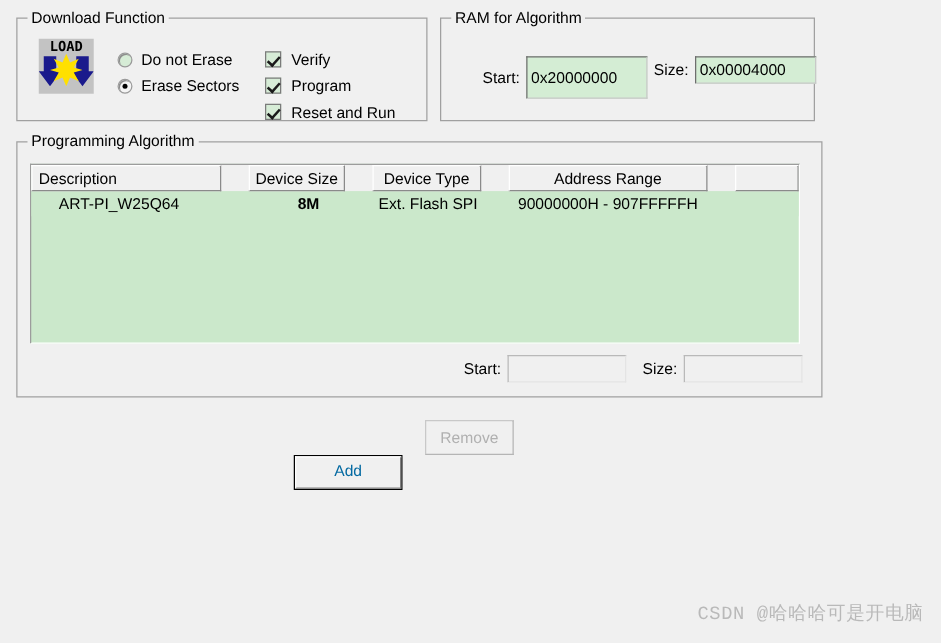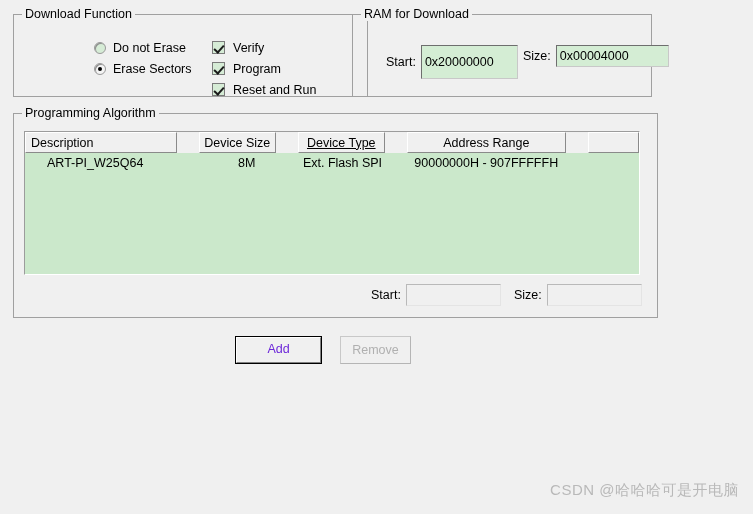--- a/index.html
+++ b/index.html
@@ -34,21 +34,20 @@
     white-space: nowrap;
     line-height: 14px;
   }
 
   
   #download-function-group {
     left: 13px;
     top: 14px;
     width: 327px;
     height: 81px;
-    padding-left: 26px;
   }
 
   .load-icon {
     position: absolute;
     left: 17px;
     top: 16px;
     width: 44px;
     height: 44px;
     background: #c3c3c3;
     overflow: hidden;
@@ -172,21 +171,21 @@
     box-sizing: border-box;
     outline: none;
   }
   input.txt.disabled {
     background: #f0f0f0;
     border: 1px solid #b9b9b9;
     border-right-color: #e4e4e4;
     border-bottom-color: #e4e4e4;
   }
   #ram-start-input { width: 97px; height: 34px; }
-  #ram-size-input  { width: 113px; height: 22px; }
+  #ram-size-input  { width: 97px; height: 22px; }
 
   
   #prog-algo-group {
     left: 13px;
     top: 113px;
     width: 643px;
     height: 203px;
   }
 
   
@@ -255,21 +254,22 @@
     font-size: 12.5px;
     background: #f0f0f0;
     box-sizing: border-box;
     text-align: center;
     line-height: 24px;
     cursor: default;
     padding: 0;
   }
   .btn.default {
     border: 1px solid #000000;
-    color: #6d28d9;
+    color: #0369a1;
+    margin-top: 28px;
   }
   .btn.default .inner {
     display: block;
     height: 100%;
     border: 1px solid #ffffff;
     border-right-color: #808080;
     border-bottom-color: #808080;
     box-sizing: border-box;
     line-height: 22px;
   }
@@ -285,28 +285,37 @@
 
   
   #watermark {
     position: absolute;
     right: 14px;
     bottom: 14px;
     font-size: 15px;
     color: #b9b9b9;
     white-space: nowrap;
     letter-spacing: 0.5px;
+    font-family: Liberation Mono, monospace;
   }
 </style>
 </head>
 <body>
 
 <div class="groupbox" id="download-function-group">
   <span class="gb-title">Download Function</span>
 
+  <div class="load-icon">
+    <span class="ld-text">LOAD</span>
+    <svg width="44" height="32" viewBox="0 0 44 32">
+      <polygon points="4,2 14,2 14,14 18,14 9,26 0,14 4,14" fill="#1a1a8c"></polygon>
+      <polygon points="30,2 40,2 40,14 44,14 35,26 26,14 30,14" fill="#1a1a8c"></polygon>
+      <polygon points="22,0 25,7 32,4 28,11 35,13 28,15 32,22 25,19 22,26 19,19 12,22 16,15 9,13 16,11 12,4 19,7" fill="#ffe000"></polygon>
+    </svg>
+  </div>
 
   <div class="opt-col-radio">
     <div class="opt-row">
       <span class="radio off"></span>
       <span class="opt-label">Do not Erase</span>
     </div>
     <div class="opt-row">
       <span class="radio on"></span>
       <span class="opt-label">Erase Sectors</span>
     </div>
@@ -322,48 +331,48 @@
       <span class="opt-label">Program</span>
     </div>
     <div class="opt-row">
       <span class="checkbox checked"></span>
       <span class="opt-label">Reset and Run</span>
     </div>
   </div>
 </div>
 
 <div class="groupbox" id="ram-group">
-  <span class="gb-title">RAM for Download</span>
+  <span class="gb-title">RAM for Algorithm</span>
 
   <div class="field-row" style="left:33px; top:30px;">
     <span class="field-label">Start:</span>
     <input class="txt" id="ram-start-input" type="text" value="0x20000000" style="">
   </div>
 
   <div class="field-row" style="left:170px; top:30px;">
     <span class="field-label">Size:</span>
     <input class="txt" id="ram-size-input" type="text" value="0x00004000" style="">
   </div>
 </div>
 
 <div class="groupbox" id="prog-algo-group">
   <span class="gb-title">Programming Algorithm</span>
 
   <div class="listview">
     <div class="lv-header">
       <div class="lv-th left" style="width:178px;">Description</div>
       <div class="lv-th" style="width:91px;">Device Size</div>
-      <div class="lv-th" style="width:102px;text-decoration:underline;">Device Type</div>
+      <div class="lv-th" style="width:102px;">Device Type</div>
       <div class="lv-th" style="width:188px;">Address Range</div>
       <div class="lv-th" style="width:60px;"></div>
     </div>
 
     <div class="lv-row">
       <div class="lv-td left" style="width:178px;">ART-PI_W25Q64</div>
-      <div class="lv-td center" style="width:91px;">8M</div>
+      <div class="lv-td center" style="width:91px;font-weight:bold;">8M</div>
       <div class="lv-td center" style="width:102px;">Ext. Flash SPI</div>
       <div class="lv-td center" style="width:188px;">90000000H - 907FFFFFH</div>
       <div class="lv-td" style="width:60px;"></div>
     </div>
   </div>
 
   <div class="field-row" id="algo-start-row">
     <span class="field-label">Start:</span>
     <input class="txt disabled" id="algo-start-input" type="text" disabled="" value="" style="">
   </div>

